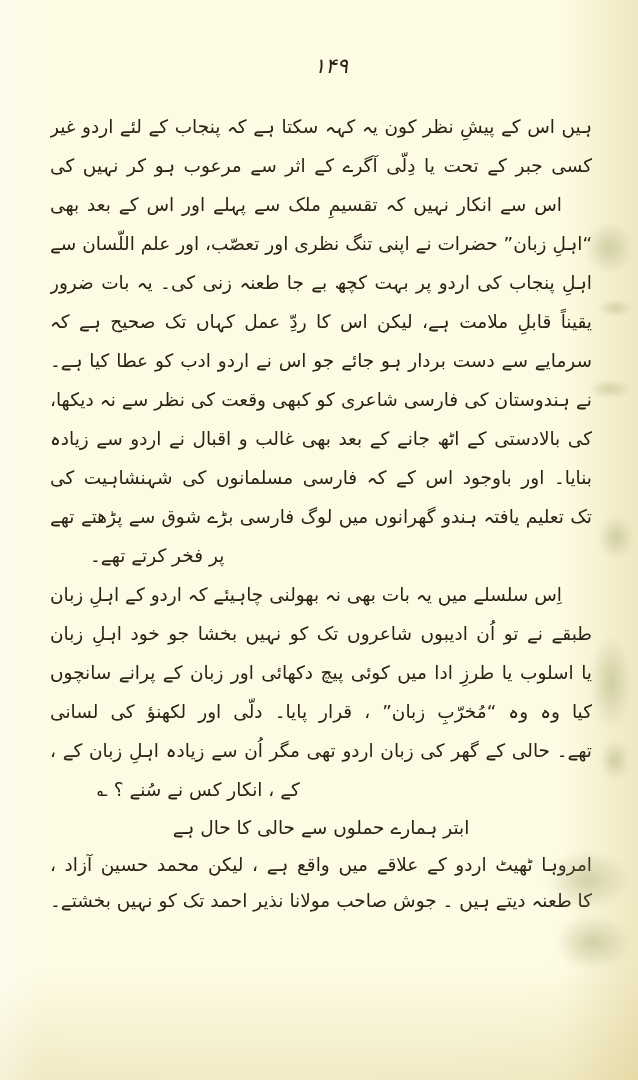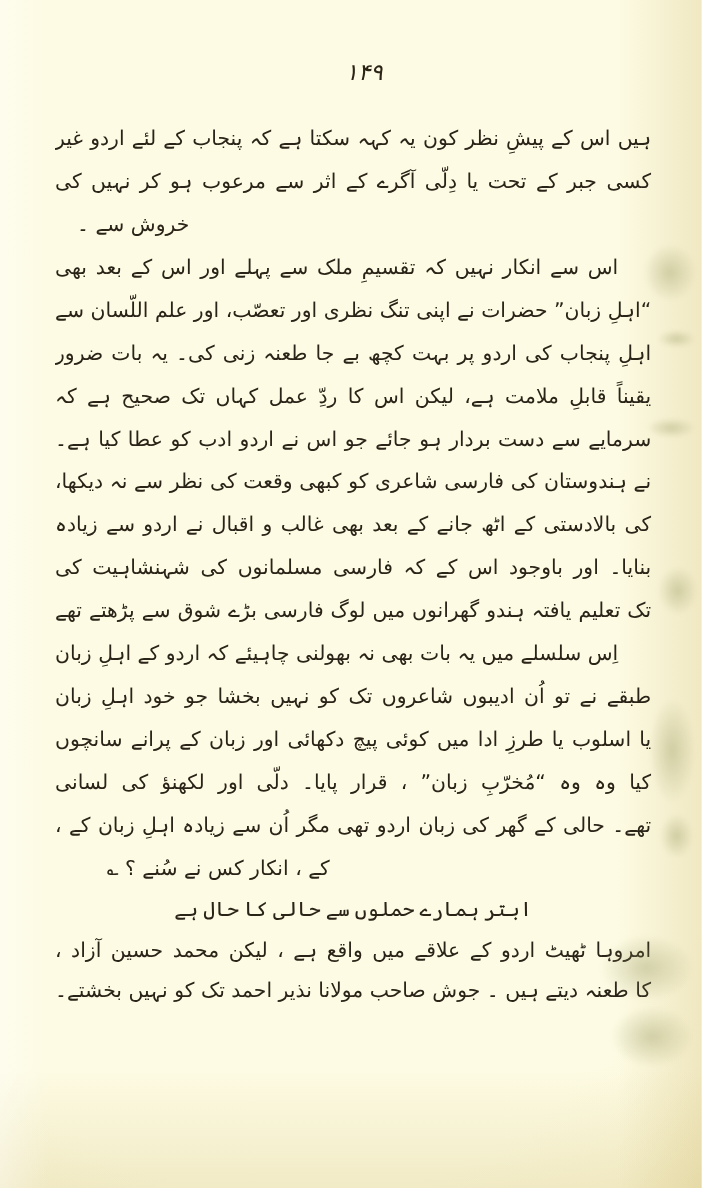--- a/index.html
+++ b/index.html
@@ -24,48 +24,48 @@
   .text{
     position:absolute;top:107px;right:46px;left:50px;
     direction:rtl;font-size:18.5px;color:#2a2318;
   }
   .ln{
     height:39px;line-height:39px;overflow:hidden;
     text-align:justify;text-align-last:justify;
   }
   .pstart{padding-right:30px;}
   .endline{text-align:left;text-align-last:left;}
-  .verse{height:38px;line-height:38px;text-align:center;text-align-last:center;font-family:Liberation Serif, serif;}
+  .verse{height:38px;line-height:38px;text-align:center;text-align-last:center;}
   .tight{height:36px;line-height:36px;}
   .ghost{
     position:absolute;border-radius:50%;
     background:radial-gradient(closest-side, rgba(148,150,92,.38), rgba(148,150,92,0));
     filter:blur(2px);pointer-events:none;
   }
 </style>
 </head>
 <body>
 
 <div class="page">
 
   <div class="pagenum">۱۴۹</div>
 
   <div class="text">
     <div class="ln">ہیں اس کے پیشِ نظر کون یہ کہہ سکتا ہے کہ پنجاب کے لئے اردو غیر زبان ہے ، یہ خدمت</div>
     <div class="ln">کسی جبر کے تحت یا دِلّی آگرے کے اثر سے مرعوب ہو کر نہیں کی گئی؛ بلکہ رضا و رغبت اور جوشِ</div>
-    <div class="ln endline" style="padding-left:20px">خروش سے ۔</div>
     <div class="ln pstart">اس سے انکار نہیں کہ تقسیمِ ملک سے پہلے اور اس کے بعد بھی ایک عرصے تک، بعض</div>
     <div class="ln">“اہلِ زبان” حضرات نے اپنی تنگ نظری اور تعصّب، اور علم اللّسان سے ناواقفیّت کی بنا پر</div>
     <div class="ln">اہلِ پنجاب کی اردو پر بہت کچھ بے جا طعنہ زنی کی۔ یہ بات ضرور دل آزاری کا باعث ہوئی اور</div>
     <div class="ln">یقیناً قابلِ ملامت ہے، لیکن اس کا ردِّ عمل کہاں تک صحیح ہے کہ پنجاب خود اس وقیع و حسین</div>
     <div class="ln">سرمایے سے دست بردار ہو جائے جو اس نے اردو ادب کو عطا کیا ہے۔ ایران کے اہلِ زبان</div>
     <div class="ln">نے ہندوستان کی فارسی شاعری کو کبھی وقعت کی نظر سے نہ دیکھا، لیکن ہندوستانی کلچر پر فارسی</div>
     <div class="ln">کی بالادستی کے اٹھ جانے کے بعد بھی غالب و اقبال نے اردو سے زیادہ فارسی کو اپنا ذریعہ اظہار</div>
     <div class="ln">بنایا۔ اور باوجود اس کے کہ فارسی مسلمانوں کی شہنشاہیت کی یادگار تھی، اس صدی کے اوائل</div>
     <div class="ln">تک تعلیم یافتہ ہندو گھرانوں میں لوگ فارسی بڑے شوق سے پڑھتے تھے اور اپنی فارسی دانی</div>
+    <div class="ln endline" style="padding-left:40px">پر فخر کرتے تھے۔</div>
     <div class="ln pstart">اِس سلسلے میں یہ بات بھی نہ بھولنی چاہیئے کہ اردو کے اہلِ زبان کے قدامت پرست</div>
     <div class="ln">طبقے نے تو اُن ادیبوں شاعروں تک کو نہیں بخشا جو خود اہلِ زبان تھے۔ جس کسی نے بھی انشاء</div>
     <div class="ln">یا اسلوب یا طرزِ ادا میں کوئی پیچ دکھائی اور زبان کے پرانے سانچوں سے ذرا بھی انحراف</div>
     <div class="ln">کیا وہ وہ “مُخرّبِ زبان” ، قرار پایا۔ دلّی اور لکھنؤ کی لسانی چشمکوں میں دونوں فریق اہلِ زبان ہی</div>
     <div class="ln">تھے۔ حالی کے گھر کی زبان اردو تھی مگر اُن سے زیادہ اہلِ زبان کے ، خصوصاً لکھنؤ کے ناک چڑھوں</div>
     <div class="ln endline" style="padding-left:47px">کے ، انکار کس نے سُنے ؟ ؎</div>
     <div class="ln verse">ابتر ہمارے حملوں سے حالی کا حال ہے</div>
     <div class="ln tight">امروہا ٹھیٹ اردو کے علاقے میں واقع ہے ، لیکن محمد حسین آزاد ، مصحفی کو “مروہیں”</div>
     <div class="ln tight">کا طعنہ دیتے ہیں ۔ جوش صاحب مولانا نذیر احمد تک کو نہیں بخشتے۔ حالی کے ہم وطن وحیدالدین سلیم</div>
   </div>

